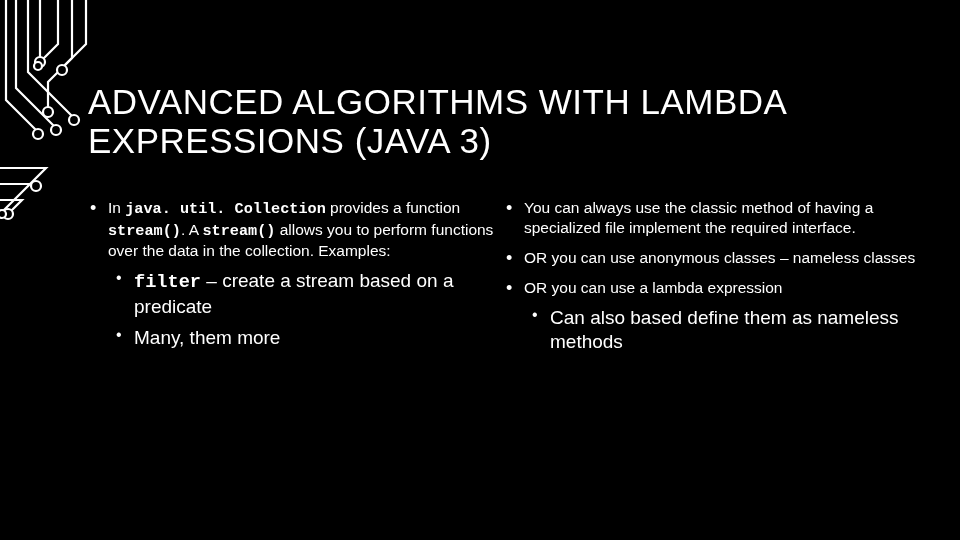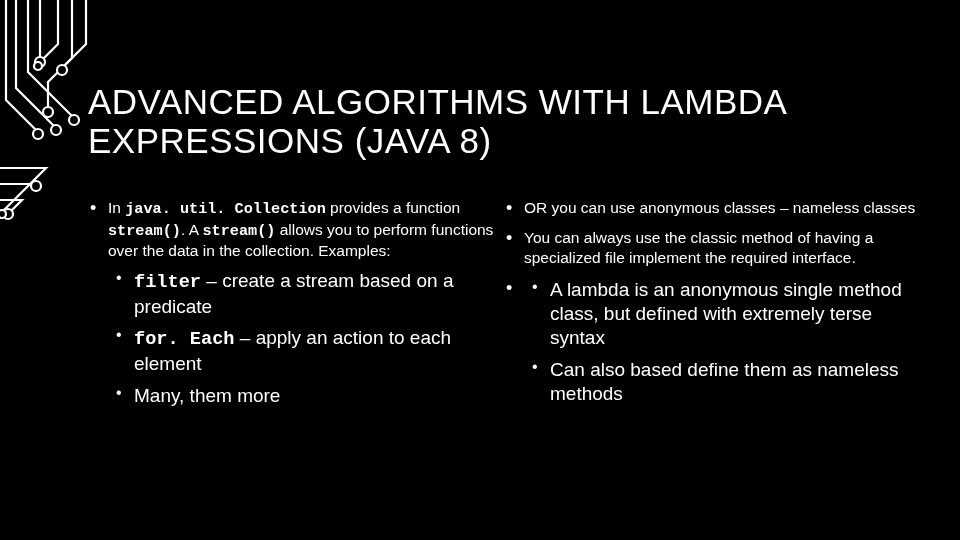--- a/index.html
+++ b/index.html
@@ -98,56 +98,51 @@
     <circle cx="74" cy="120" r="5"></circle>
     <circle cx="56" cy="130" r="5"></circle>
     <circle cx="38" cy="134" r="5"></circle>
     <circle cx="36" cy="186" r="5"></circle>
     <circle cx="8" cy="214" r="5"></circle>
     <circle cx="2" cy="214" r="4"></circle>
   </g>
 </svg>
 
 <div class="content">
-  <h1 class="title">ADVANCED ALGORITHMS WITH LAMBDA EXPRESSIONS (JAVA 8)</h1>
+  <h1 class="title">ADVANCED ALGORITHMS WITH LAMBDA EXPRESSIONS (JAVA 3)</h1>
 
   <div class="cols">
 
     <div class="col">
       <ul>
         <li class="b1">
           <span>In </span><span class="mono">java. util. Collection</span><span> provides a function </span><span class="mono">stream()</span><span>. A </span><span class="mono">stream()</span><span> allows you to perform functions over the data in the collection. Examples:</span>
           <ul class="sub1">
             <li class="b2">
               <span class="mono">filter</span><span> – create a stream based on a predicate</span>
             </li>
             <li class="b2">
-              <span class="mono">for. Each</span><span> – apply an action to each element</span>
-            </li>
-            <li class="b2">
               <span>Many, them more</span>
             </li>
           </ul>
         </li>
       </ul>
     </div>
 
     <div class="col">
       <ul>
         <li class="b1">
+          <span>You can always use the classic method of having a specialized file implement the required interface.</span>
+        </li>
+        <li class="b1">
           <span>OR you can use anonymous classes – nameless classes</span>
         </li>
         <li class="b1">
-          <span>You can always use the classic method of having a specialized file implement the required interface.</span>
-        </li>
-        <li class="b1">
+          <span>OR you can use a lambda expression</span>
           <ul class="sub1">
-            <li class="b2">
-              <span>A lambda is an anonymous single method class, but defined with extremely terse syntax</span>
-            </li>
             <li class="b2">
               <span>Can also based define them as nameless methods</span>
             </li>
           </ul>
         </li>
       </ul>
     </div>
 
   </div>
 </div>

